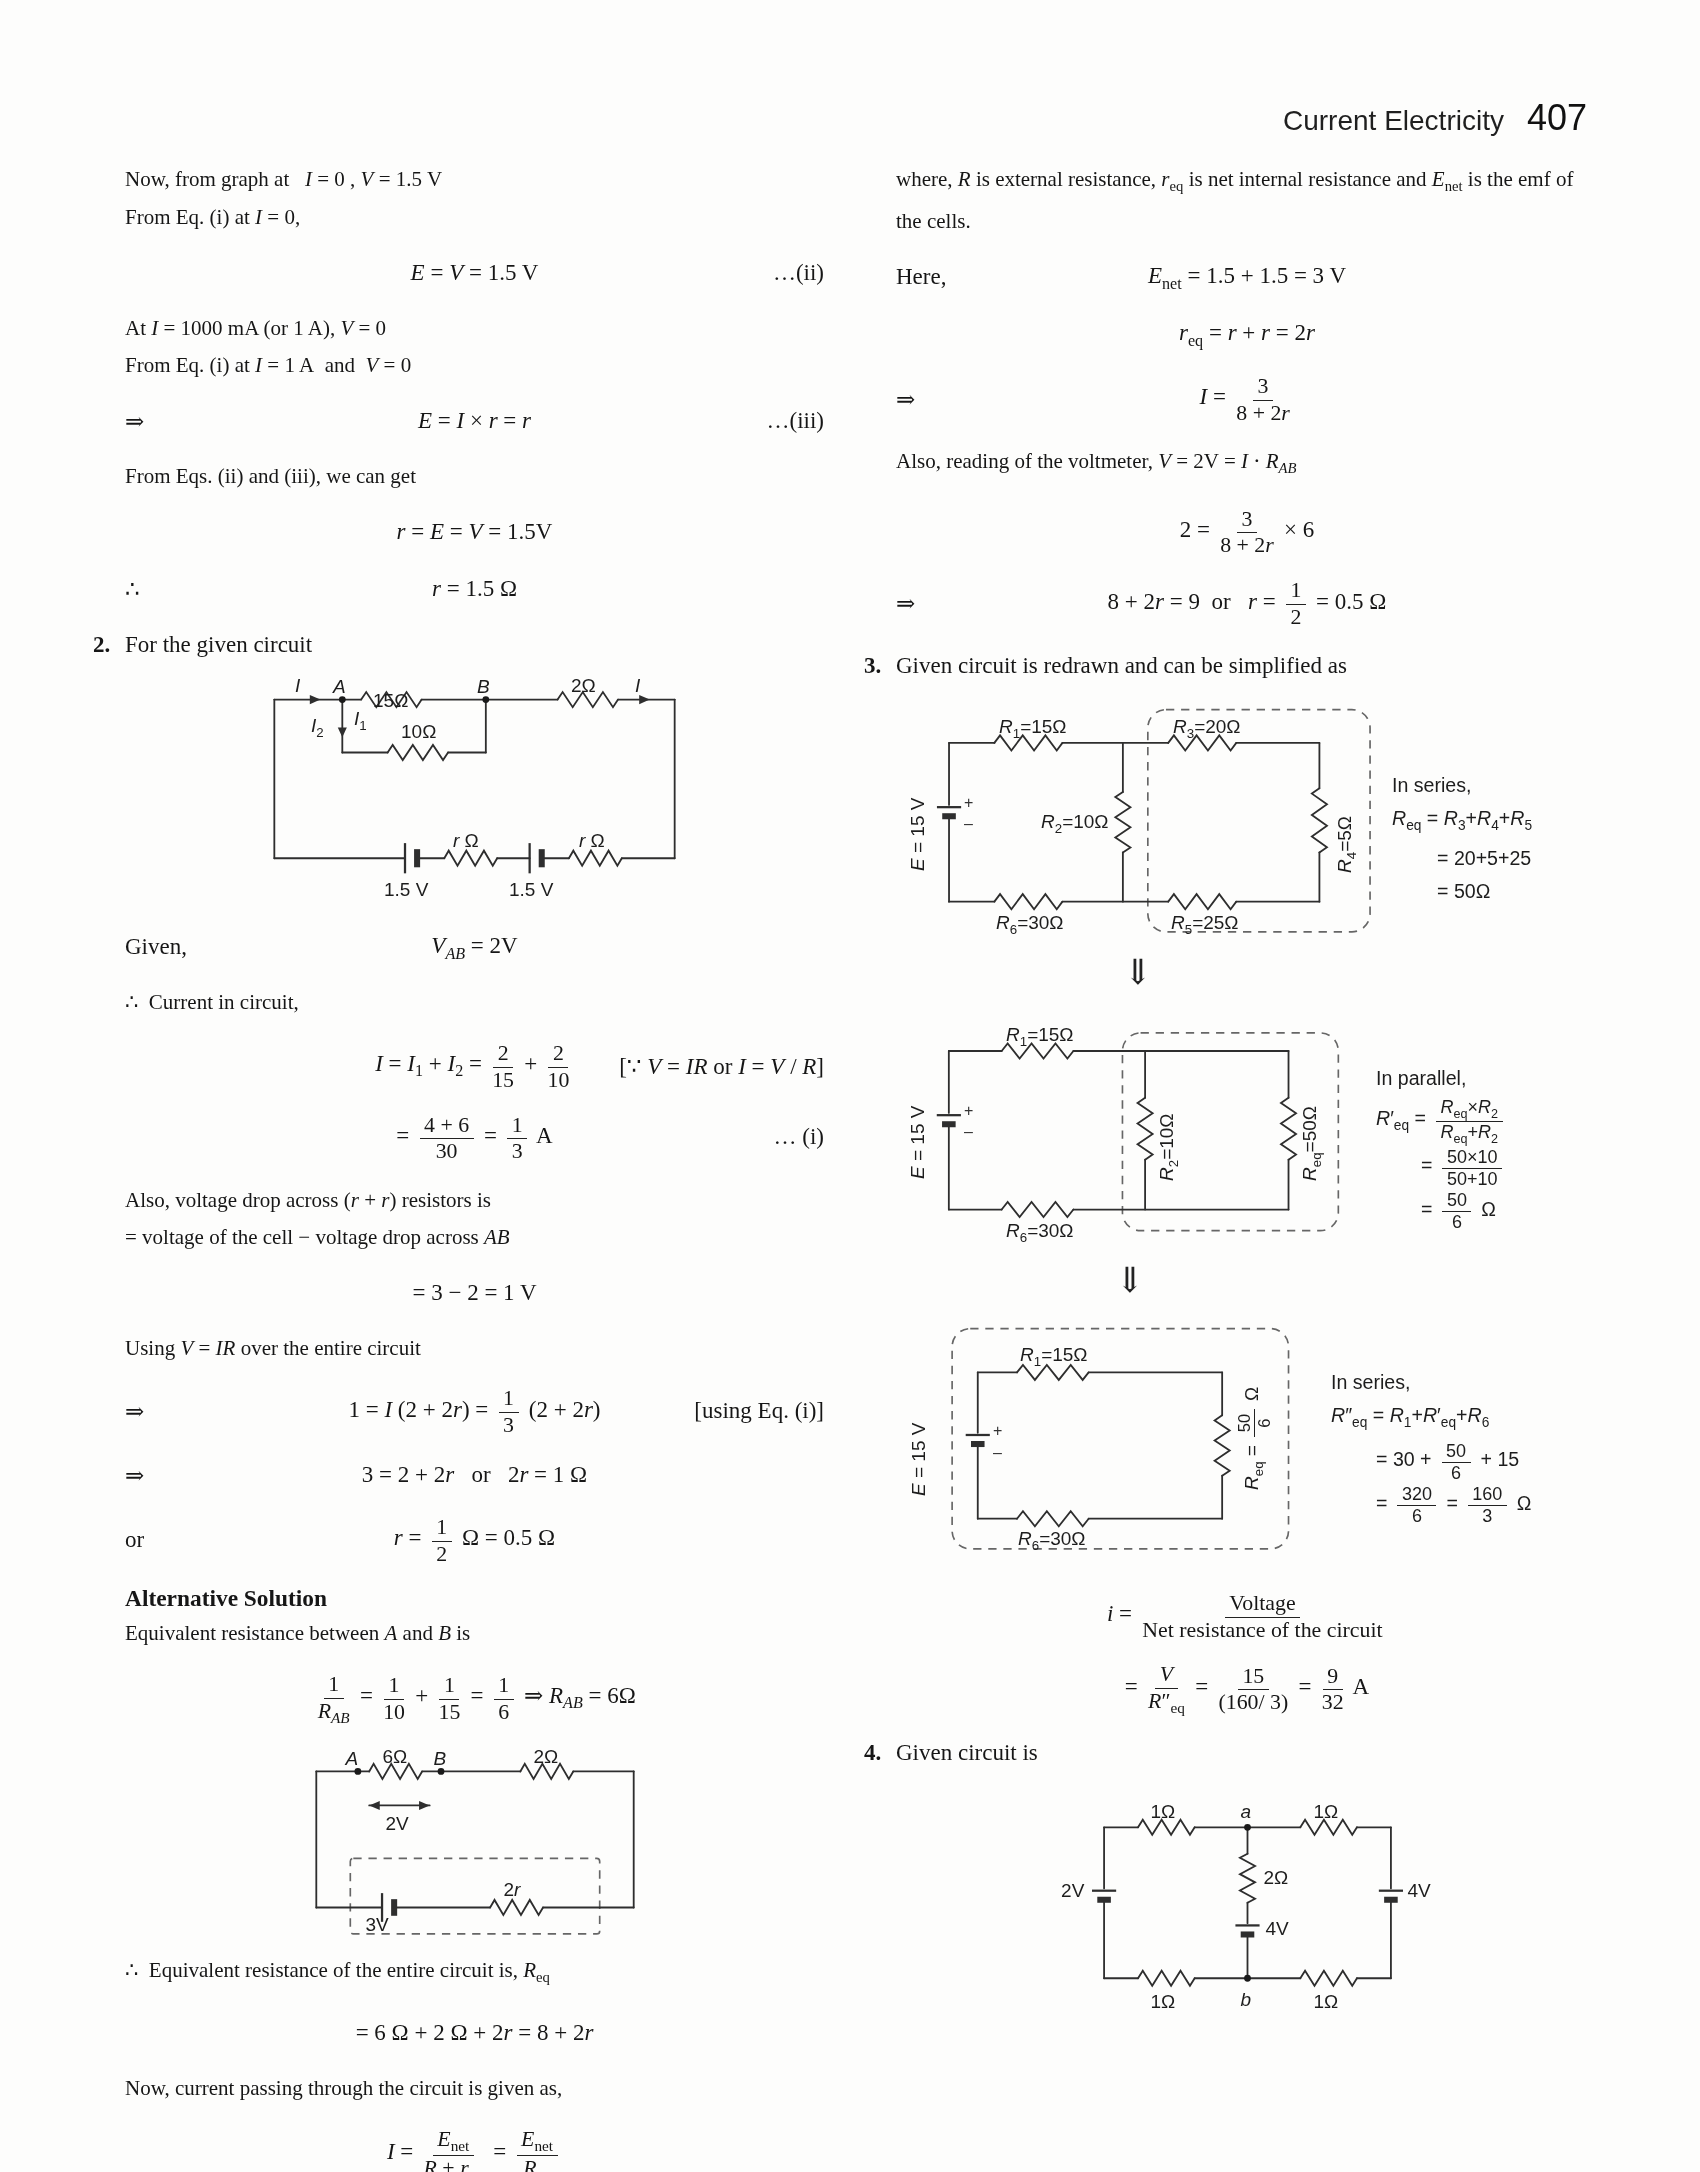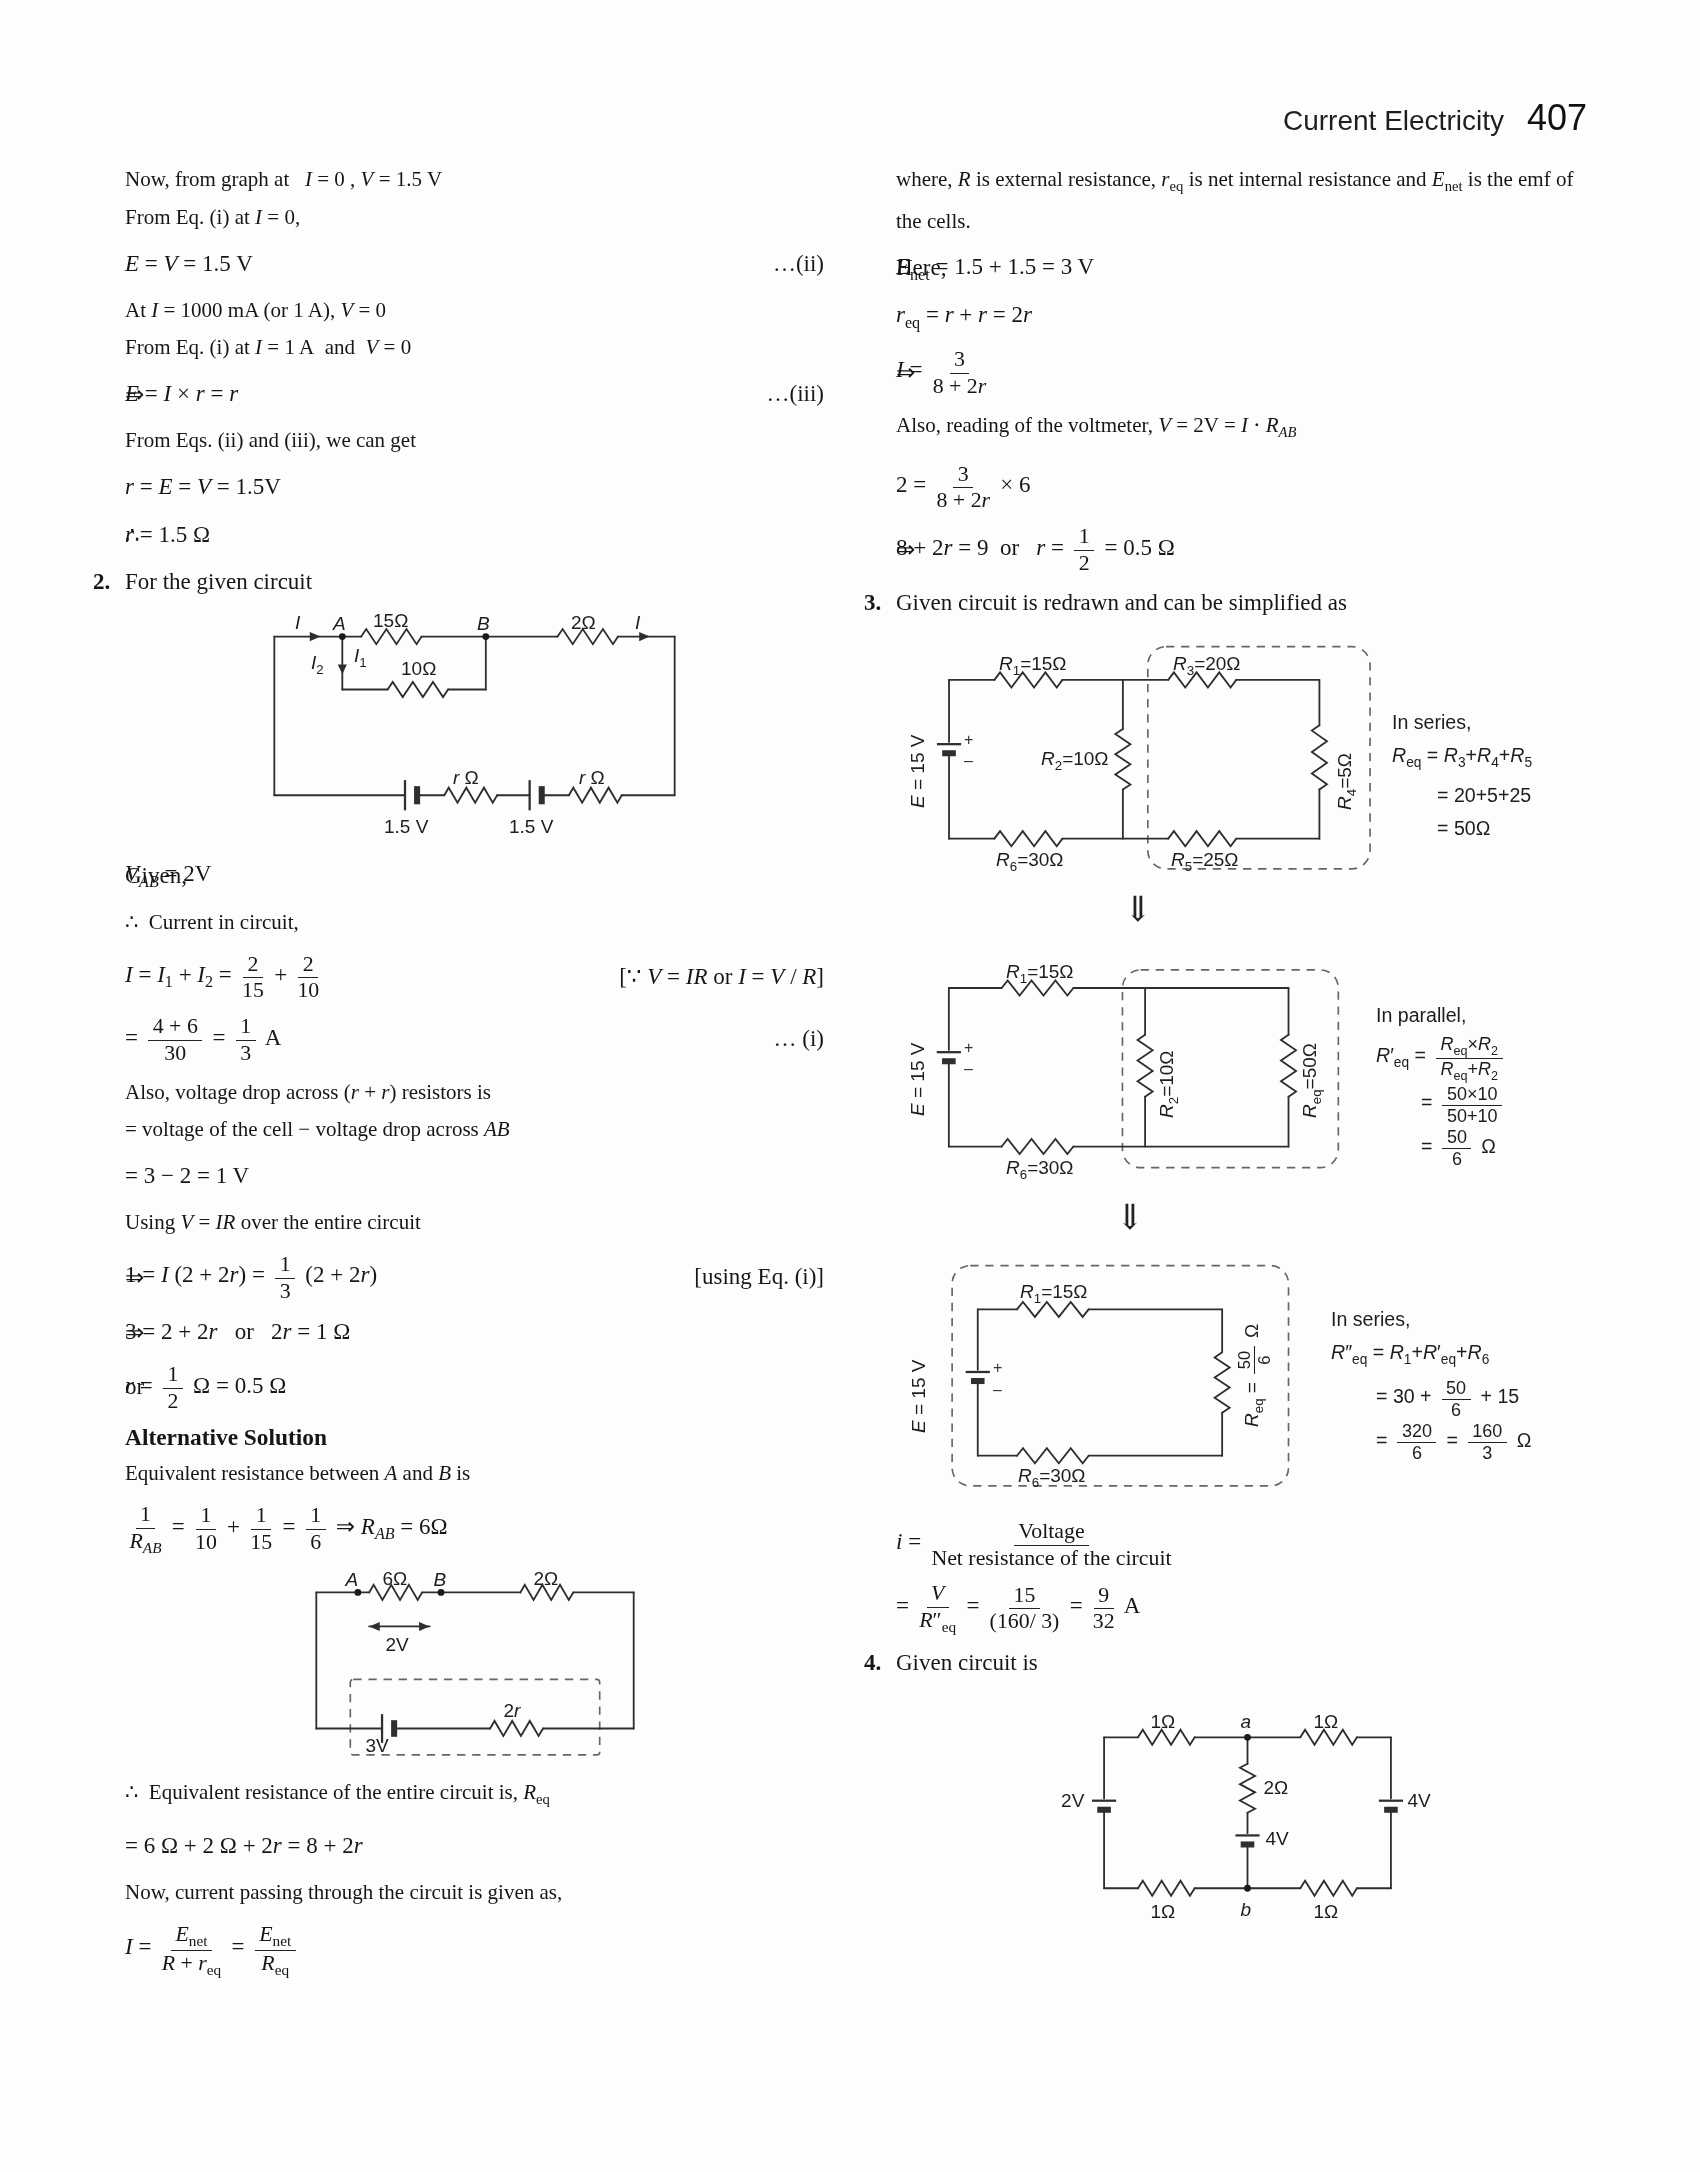--- a/index.html
+++ b/index.html
@@ -11,22 +11,22 @@
   
   .hdr{position:absolute;top:97px;right:113px;display:flex;align-items:baseline;gap:23px;
        font-family:"Liberation Sans","DejaVu Sans",sans-serif;}
   .hdr .chapter{font-size:28px;color:#1f1f1f;margin-left:11px;}
   .hdr .pageno{font-size:36px;font-weight:normal;color:#111;}
   
   .cols{position:absolute;top:160px;left:125px;width:1473px;display:flex;gap:72px;}
   .colL{width:699px;flex:none;}
   .colR{flex:1;min-width:0;}
   .txt{font-size:21px;line-height:35px;margin:2.3px 0;}
-  .eqrow{position:relative;display:flex;align-items:center;justify-content:flex-start;
-         font-size:23px;min-height:38px;margin:10px 0;font-family:Liberation Serif, serif;}
+  .eqrow{position:relative;display:flex;align-items:center;justify-content:center;
+         font-size:23px;min-height:38px;margin:19px 0;}
   .eqrow .lead{position:absolute;left:0;top:50%;transform:translateY(-50%);}
   .eqrow .note{position:absolute;right:0;top:50%;transform:translateY(-50%);}
   .eqrow .body{text-align:center;max-width:100%;}
   .numitem{position:relative;font-size:23px;line-height:36px;margin:9px 0 4.5px;}
   .numitem .num{position:absolute;left:-32px;font-weight:bold;}
   .subhead{font-size:23.4px;font-weight:bold;margin:10.6px 0 4.5px;}
   sub{font-size:0.70em;}
   
   .fr{display:inline-flex;flex-direction:column;align-items:center;vertical-align:middle;
       line-height:1.18;margin:0 4.5px;text-align:center;position:relative;top:1.5px;font-size:0.95em;}
@@ -126,21 +126,21 @@
           <line class="plateL" x1="353" y1="225" x2="353" y2="265"></line>
           <line class="plateS" x1="369" y1="233" x2="369" y2="257"></line>
           <circle class="dot" cx="105" cy="35" r="4.5"></circle>
           <circle class="dot" cx="295" cy="35" r="4.5"></circle>
           <path class="arr" d="M62,29 L76,35 L62,41 Z"></path>
           <path class="arr" d="M498,29 L512,35 L498,41 Z"></path>
           <path class="arr" d="M99,72 L111,72 L105,85 Z"></path>
         </svg>
         <div class="clbl" style="left:32px;top:1.5px"><i>I</i></div>
         <div class="clbl" style="left:70px;top:3px"><i>A</i></div>
-        <div class="clbl" style="left:110px;top:0">15Ω</div>
+        <div class="clbl" style="left:110px;top:17px">15Ω</div>
         <div class="clbl" style="left:214px;top:3px"><i>B</i></div>
         <div class="clbl" style="left:308px;top:1.5px">2Ω</div>
         <div class="clbl" style="left:372px;top:1.5px"><i>I</i></div>
         <div class="clbl" style="left:48px;top:42px"><i>I</i><sub>2</sub></div>
         <div class="clbl" style="left:91px;top:35px"><i>I</i><sub>1</sub></div>
         <div class="clbl" style="left:138px;top:48px">10Ω</div>
         <div class="clbl" style="left:190px;top:157px"><i>r</i> Ω</div>
         <div class="clbl" style="left:316px;top:157px"><i>r</i> Ω</div>
         <div class="clbl" style="left:121px;top:206px">1.5 V</div>
         <div class="clbl" style="left:246px;top:206px">1.5 V</div>

